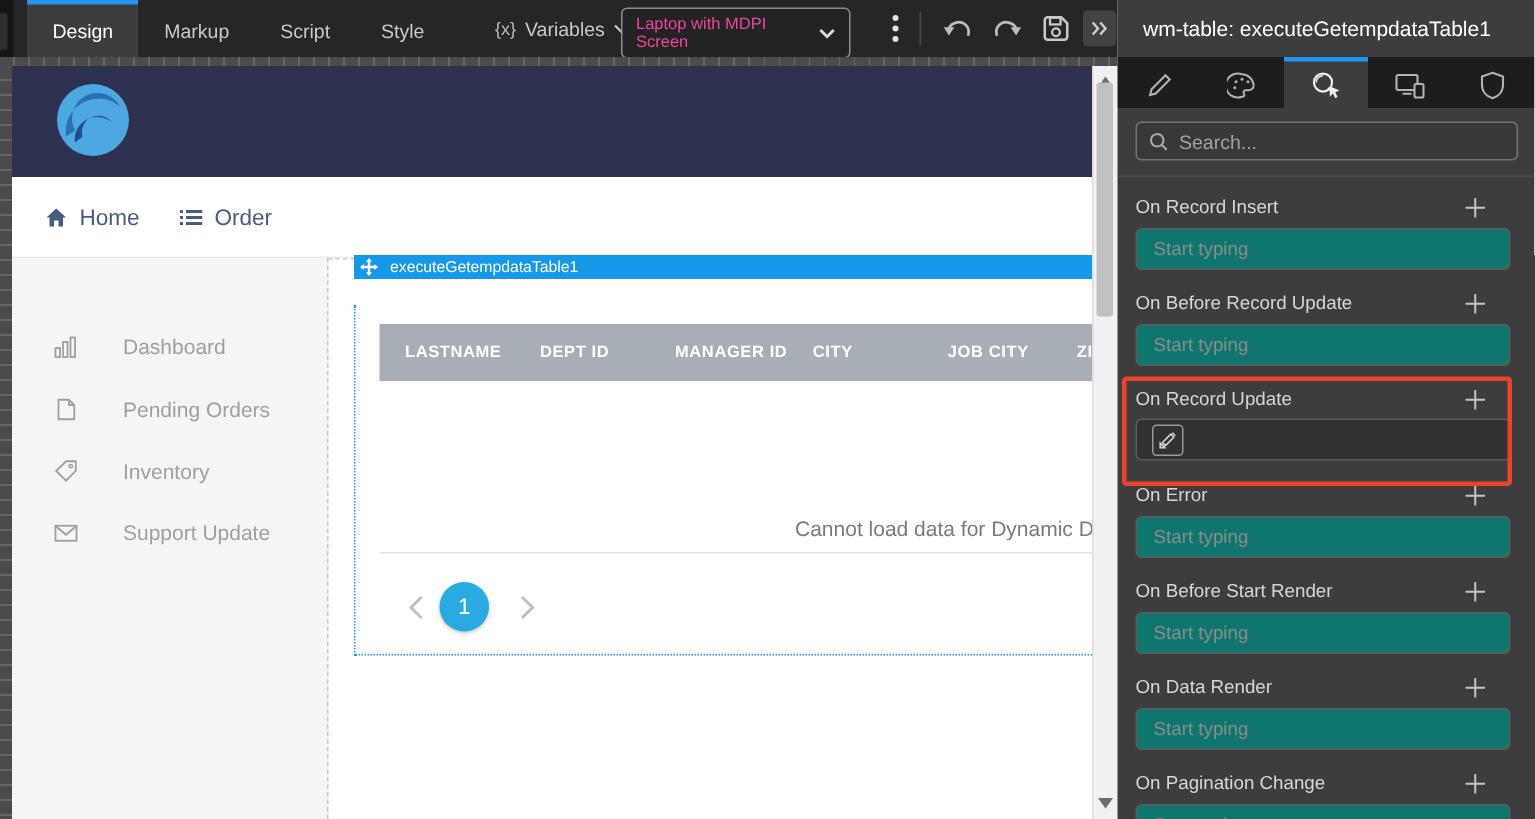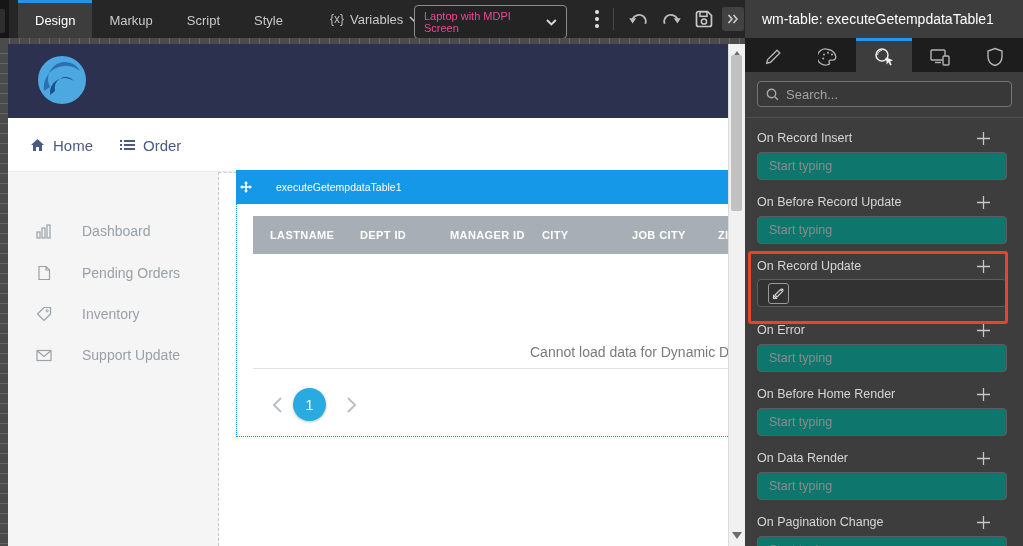--- a/index.html
+++ b/index.html
@@ -48,22 +48,22 @@
   .brand { display:flex; align-items:center; margin-left:26px; }
   .brand-text { color:#3d9bd5; font-size:26px; letter-spacing:.5px; margin-left:-12px; margin-top:14px; }
   .app-nav { left:0; top:74px; width:720px; height:54px; background:#fff; border-bottom:1px solid #ebebeb; }
   .nav-item { top:74px; height:54px; display:flex; align-items:center; gap:8px; color:#4a5b82;
               font-size:15px; cursor:pointer; }
   .body-dash { left:0; top:128px; width:720px; border-top:1px dashed #cccccc; }
   .sidebar { left:0; top:128px; width:211px; height:374px; background:#f5f5f6; border-right:1px dashed #c8c8c8; }
   .side-item { left:28px; height:22px; display:flex; align-items:center; gap:30px; color:#9aa0a6;
                font-size:14px; cursor:pointer; }
 
-  .widget-bar { left:228px; top:126px; width:492px; height:34px; background:#1598e8; display:flex;
-                align-items:center; color:#fff; cursor:move;gap:16px; }
+  .widget-bar { left:228px; top:126px; width:492px; height:16px; background:#1598e8; display:flex;
+                align-items:center; color:#fff; cursor:move; }
   .widget-bar .wname { font-size:10.5px; margin-left:8px; }
   .sel-left { left:228px; top:159px; height:234px; border-left:1px dotted #1598e8; }
   .sel-bottom { left:228px; top:392px; width:492px; border-top:1px dotted #1598e8; }
 
   .table-header { left:245px; top:172px; width:475px; height:38px; background:#a8aeb5; display:flex; overflow:hidden; }
   .th-cell { flex:0 0 90px; padding-left:17px; display:flex; align-items:center; color:#fff;
              font-size:11px; font-weight:bold; letter-spacing:.4px; white-space:nowrap; cursor:pointer; }
   .th-cell.c4 { flex-basis:86px; }
   .empty-msg { left:522px; top:300px; width:198px; color:#7a7a7a; font-size:14px; white-space:nowrap; overflow:hidden; }
   .t-divider { left:245px; top:324px; width:475px; height:1px; background:#e2e2e2; }
@@ -343,21 +343,21 @@
   </div>
 
   <div class="ev-label" style="top:251px;">On Error</div>
   <div class="ev-plus" style="top:248px;">
     <svg width="15" height="15" viewBox="0 0 15 15">
         <path d="M7.5 1 v13 M1 7.5 h13" stroke="#c6c6c6" stroke-width="1.3"></path>
       </svg>
   </div>
   <input class="ev-input" style="top: 272px;" type="text" placeholder="Start typing">
 
-  <div class="ev-label" style="top:315px;">On Before Home Render</div>
+  <div class="ev-label" style="top:315px;">On Before Start Render</div>
   <div class="ev-plus" style="top:312px;">
     <svg width="15" height="15" viewBox="0 0 15 15">
         <path d="M7.5 1 v13 M1 7.5 h13" stroke="#c6c6c6" stroke-width="1.3"></path>
       </svg>
   </div>
   <input class="ev-input" style="top: 336px;" type="text" placeholder="Start typing">
 
   <div class="ev-label" style="top:379px;">On Data Render</div>
   <div class="ev-plus" style="top:376px;">
     <svg width="15" height="15" viewBox="0 0 15 15">

